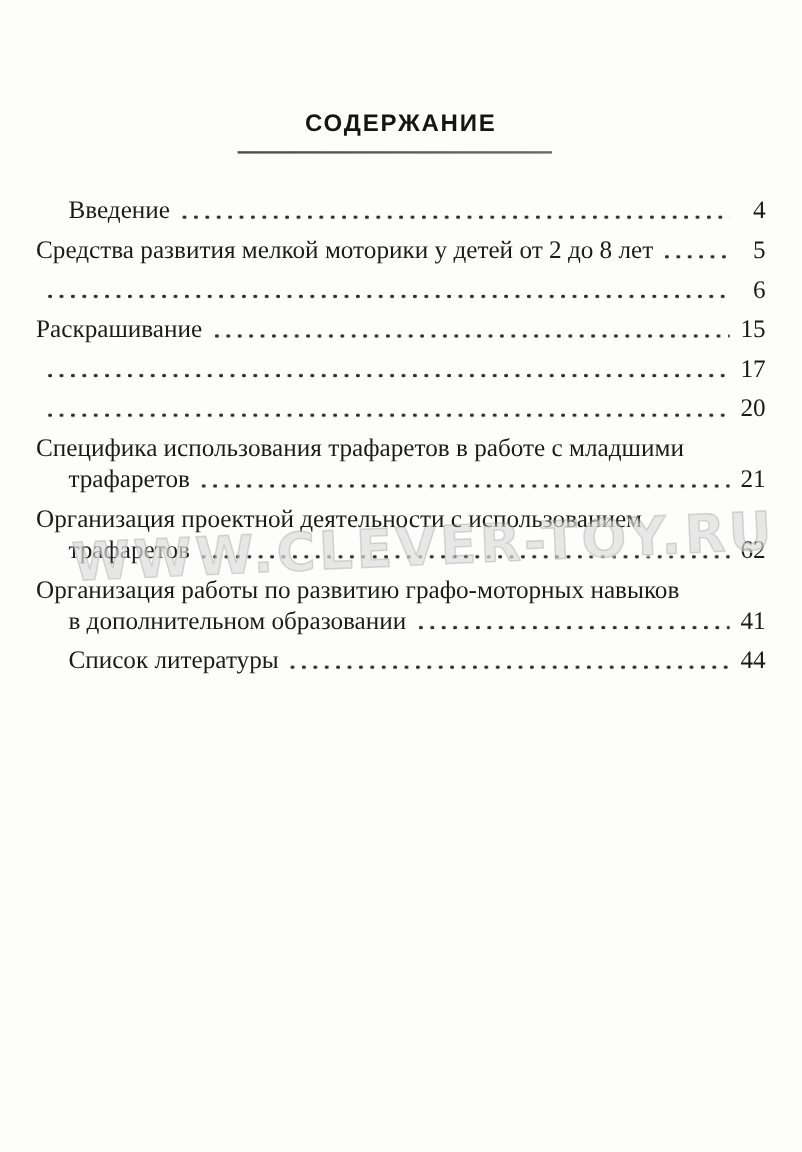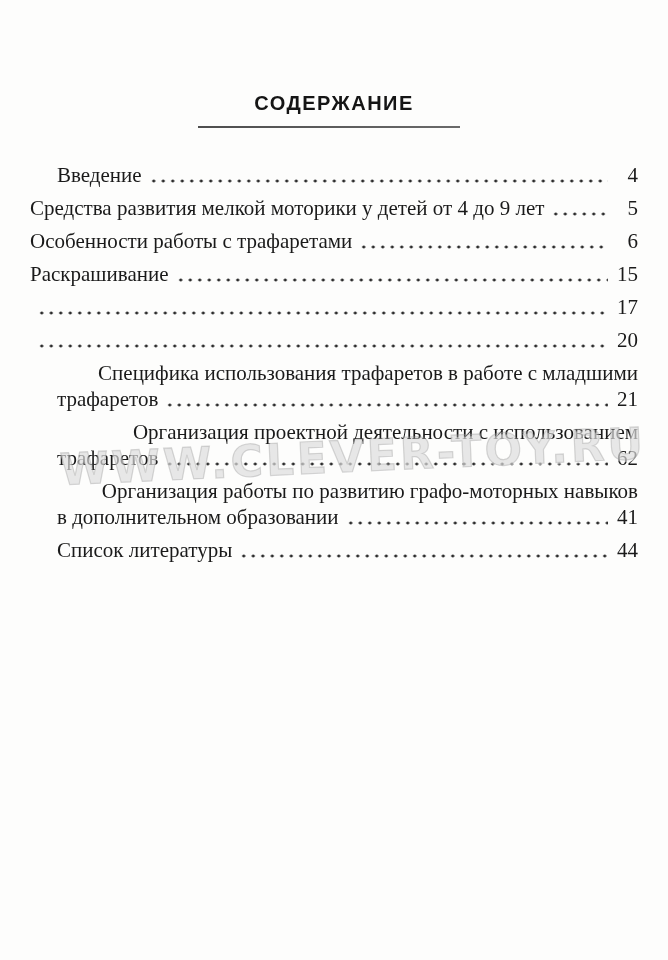--- a/index.html
+++ b/index.html
@@ -31,21 +31,21 @@
     background:linear-gradient(to right, #4e4e4e, #6a6a6a);
   }
   .toc {
     position:absolute;
     left:30px; top:162px;
     width:608px;
     font-size:21px;
     color:#1a1a1a;
   }
   .entry { margin-bottom:7px; }
-  .line { display:flex; line-height:26px;justify-content:flex-end; }
+  .line { display:flex; line-height:26px; }
   .indent { padding-left:27px; }
   .t { white-space:nowrap; }
   .leader {
     flex:1;
     height:4px;
     align-self:flex-end;
     margin:0 2px 5px 7px;
     background-image:radial-gradient(circle, #2b2b2b 1.35px, rgba(0,0,0,0) 1.7px);
     background-size:9.5px 4px;
     background-repeat:repeat-x;
@@ -87,29 +87,28 @@
     <div class="entry">
       <div class="line indent">
         <span class="t">Введение</span>
         <span class="leader"></span>
         <span class="p">4</span>
       </div>
     </div>
 
     <div class="entry">
       <div class="line">
-        <span class="t">Средства развития мелкой моторики у детей от 4 до 9 лет</span>
+        <span class="t">Средства развития мелкой моторики у детей от 2 до 8 лет</span>
         <span class="leader"></span>
         <span class="p">5</span>
       </div>
     </div>
 
     <div class="entry">
       <div class="line">
-        <span class="t">Особенности работы с трафаретами</span>
         <span class="leader"></span>
         <span class="p">6</span>
       </div>
     </div>
 
     <div class="entry">
       <div class="line">
         <span class="t">Раскрашивание</span>
         <span class="leader"></span>
         <span class="p">15</span>

